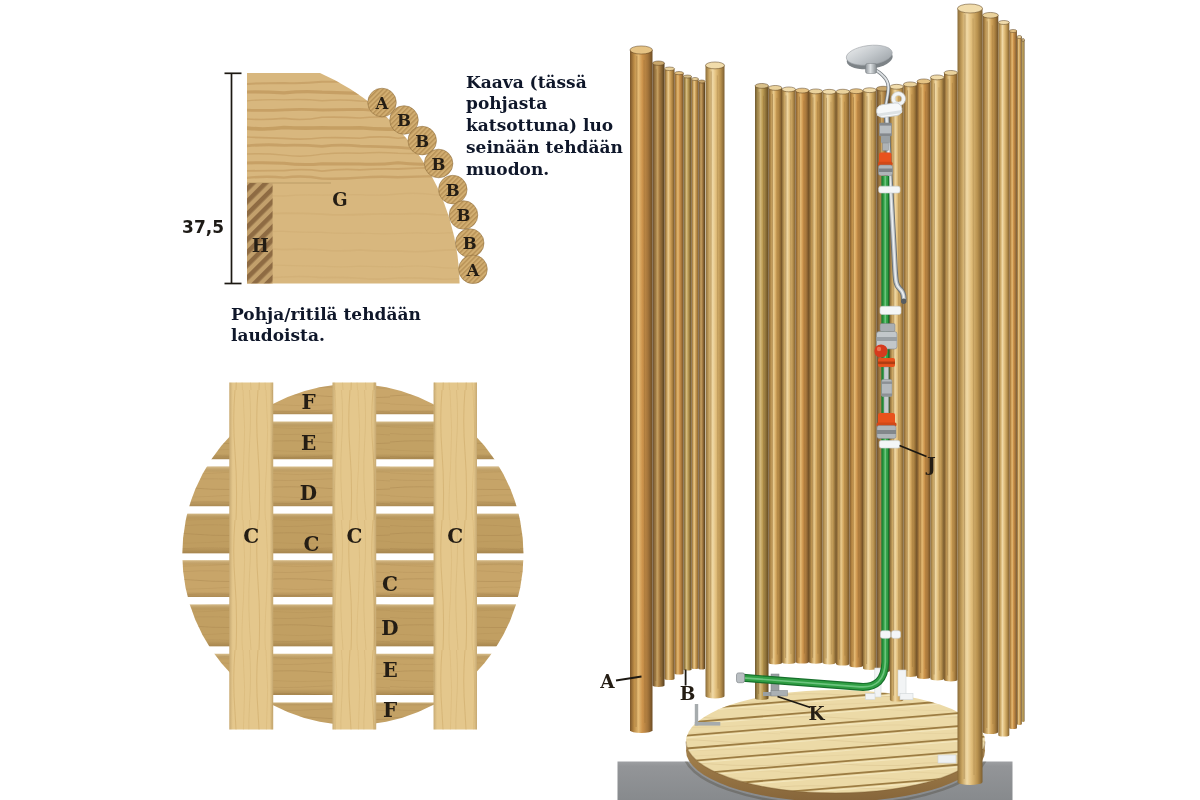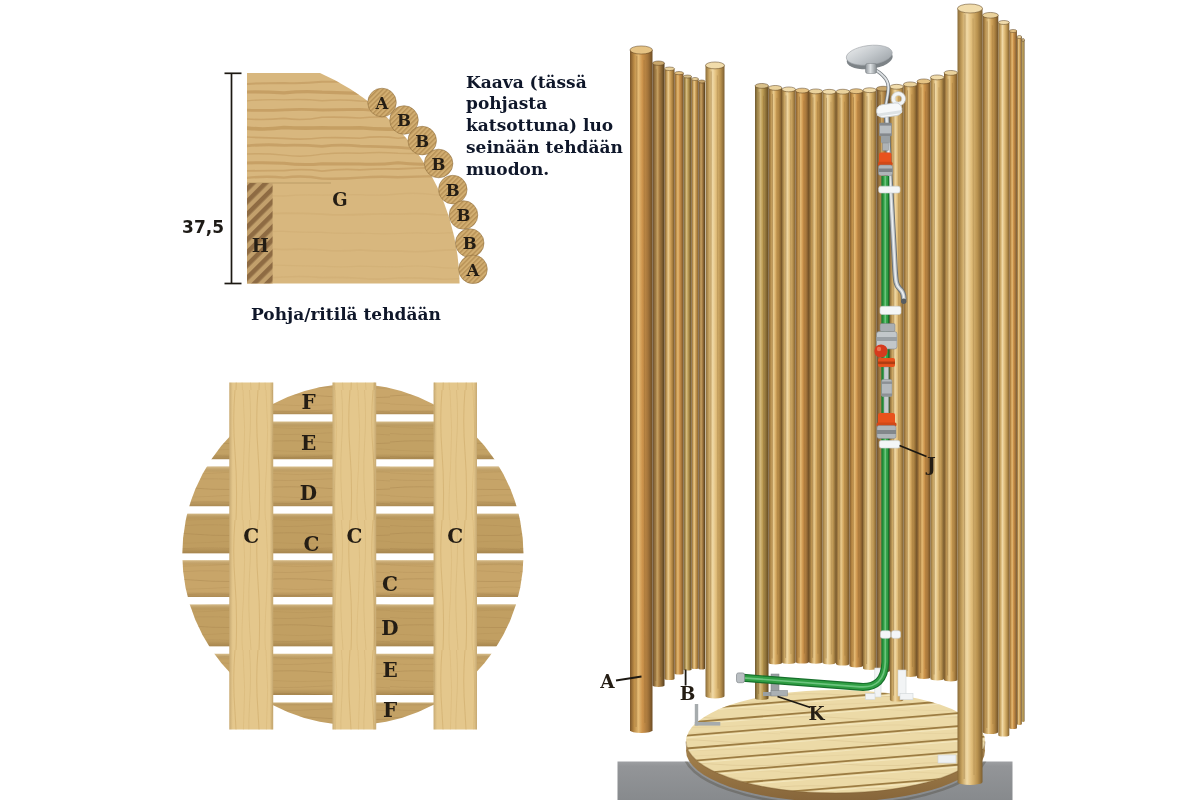--- a/index.html
+++ b/index.html
@@ -518,18 +518,19 @@
   </svg>
 
   <div class="caption" style="left:466px; top:71.5px;">
     <div>Kaava (tässä</div>
     <div>pohjasta</div>
     <div>katsottuna) luo</div>
     <div>seinään tehdään</div>
     <div>muodon.</div>
   </div>
 
-  <div class="caption" style="left:231px; top:303.5px;margin-left:20px;">
+  <div class="caption" style="left:231px; top:303.5px;">
     <div>Pohja/ritilä tehdään</div>
+    <div>laudoista.</div>
   </div>
 
   <div class="dim" style="left:154px; top:189px; width:70px; text-align:right;margin-top:28px;">37,5</div>
 </div>
 
 </body></html>

